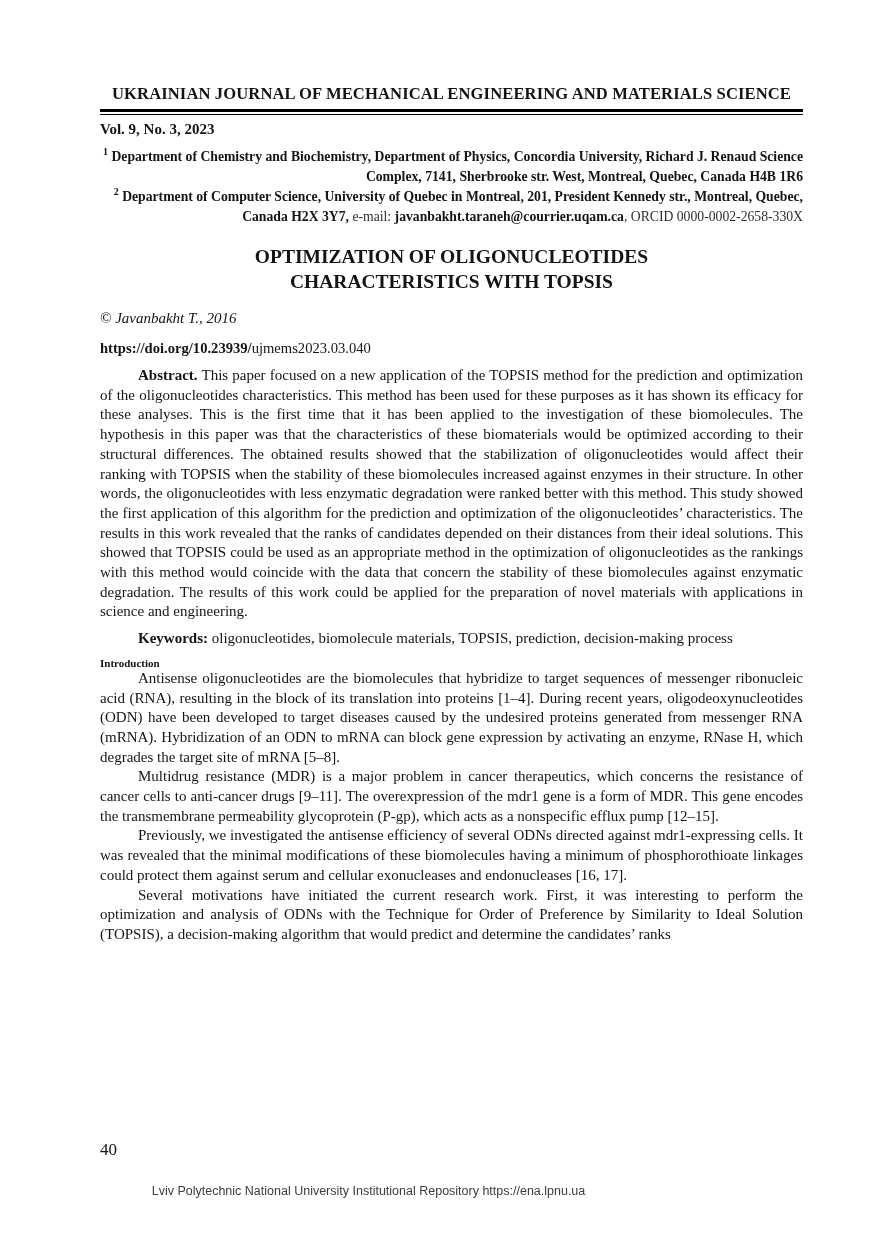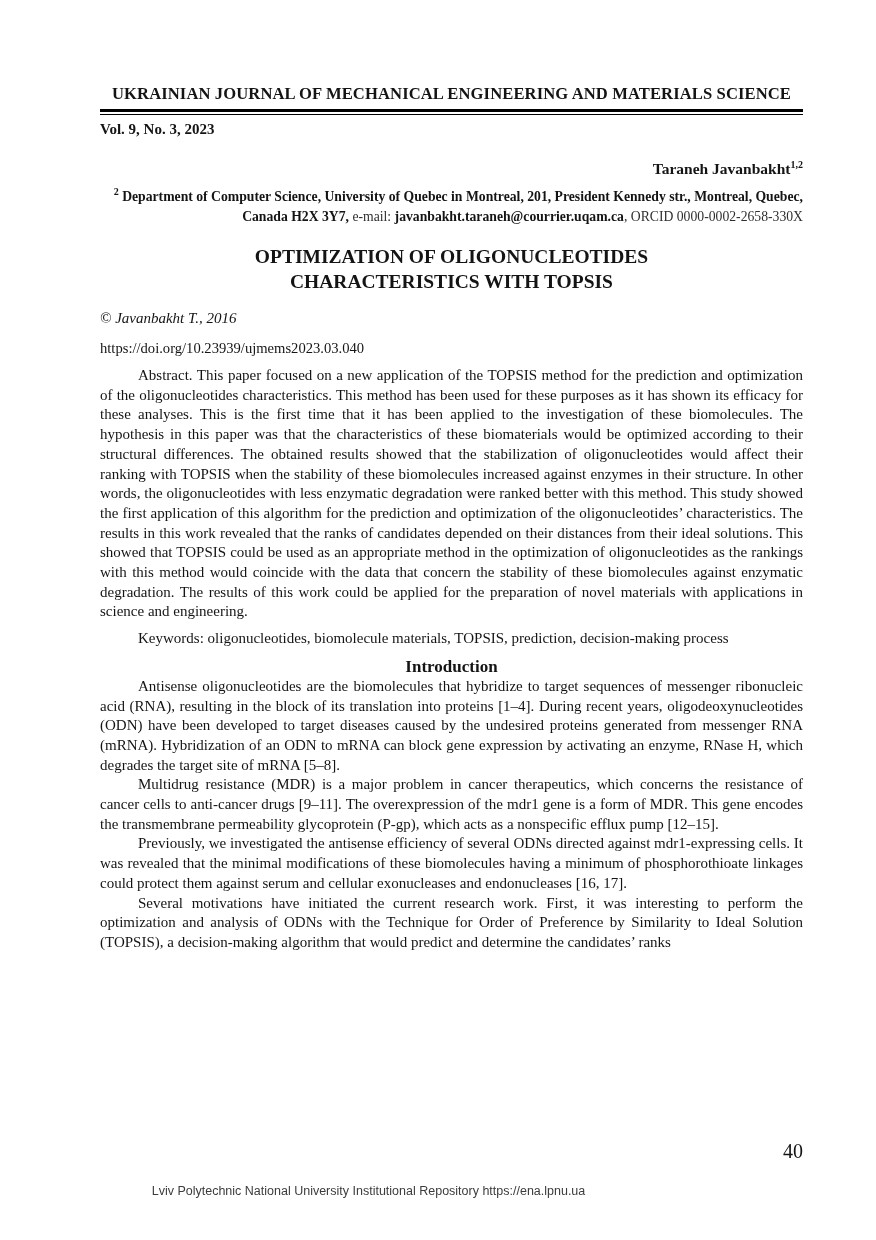--- a/index.html
+++ b/index.html
@@ -21,54 +21,54 @@
   .affils{margin-top:9px;text-align:right;font-size:13.7px;line-height:20px;}
   .affil{margin:0;font-weight:bold;}
   .r{font-weight:normal;color:#2e2e2e;font-family:Liberation Serif, serif;}
   .article-title{
     text-align:center;font-weight:bold;font-size:19.5px;line-height:25px;
     margin:17px 0 0 0;
   }
   .dates{font-size:15px;margin:21px 0 0 0;}
   .copyright{font-style:italic;font-size:15px;margin:16px 0 0 0;}
   .doi{font-size:14.6px;margin:13px 0 0 0;}
-  .b{font-weight:normal;}
+  .b{font-weight:bold;}
   .para{
     font-size:15px;line-height:19.7px;text-align:justify;margin:0;
     text-indent:38px;
   }
   .abstract{margin-top:9px;}
   .keywords{margin-top:7px;}
   .sect{
-    font-size:17px;font-weight:bold;text-align:center;margin:8px 0 0 0;
+    font-size:11px;font-weight:bold;margin:8px 0 0 0;
   }
   .pagenum{
-    position:absolute;left:100px;top:1140px;width:703px;text-align:right;
-    font-size:20px;
+    position:absolute;left:100px;top:1140px;width:703px;text-align:left;
+    font-size:17px;
   }
   .footer{
     position:absolute;left:0;top:1184px;width:737px;text-align:center;
     font-family:"Liberation Sans", sans-serif;font-size:12.5px;color:#3c3c3c;
   }
 </style>
 </head>
 <body>
 
 <div class="content">
 
   <header>
     <div class="jtitle">UKRAINIAN JOURNAL OF MECHANICAL ENGINEERING AND MATERIALS SCIENCE</div>
     <div class="rule-thick"></div>
     <div class="rule-thin"></div>
     <div class="vol">Vol. 9, No. 3, 2023</div>
   </header>
 
-  <div class="author"><span>Taraneh Javanbakht</span><sup>1,2</sup></div>
 
   <div class="affils">
+    <p class="affil"><sup>1</sup> <span>Department of Chemistry and Biochemistry, Department of Physics, Concordia University, Richard J. Renaud Science Complex, 7141, Sherbrooke str. West, Montreal, Quebec, Canada H4B 1R6</span></p>
     <p class="affil"><sup>2</sup> <span>Department of Computer Science, University of Quebec in Montreal, 201, President Kennedy str., Montreal, Quebec, Canada H2X 3Y7,</span> <span class="r">e-mail:</span> <span>javanbakht.taraneh@courrier.uqam.ca</span><span class="r">, ORCID 0000-0002-2658-330X</span></p>
   </div>
 
   <h1 class="article-title">
       <div>OPTIMIZATION OF OLIGONUCLEOTIDES</div>
       <div>CHARACTERISTICS WITH TOPSIS</div>
     </h1>
 
 
   <p class="copyright">© Javanbakht T., 2016</p>

